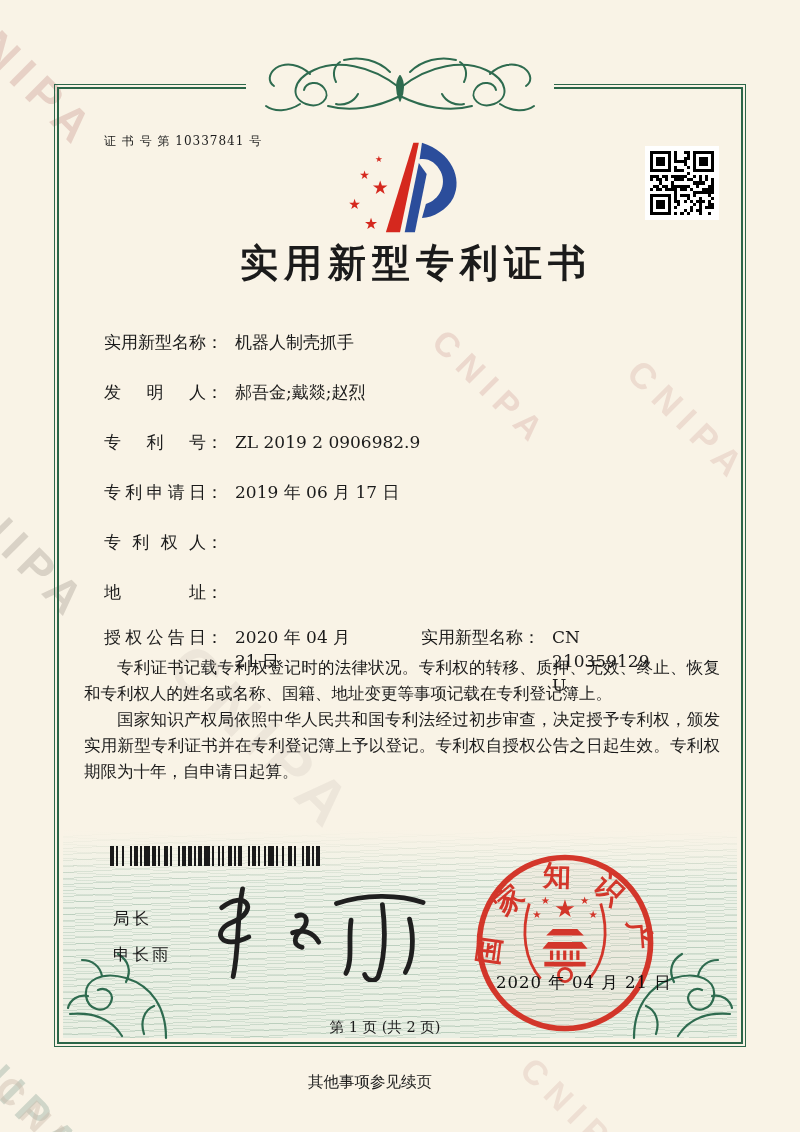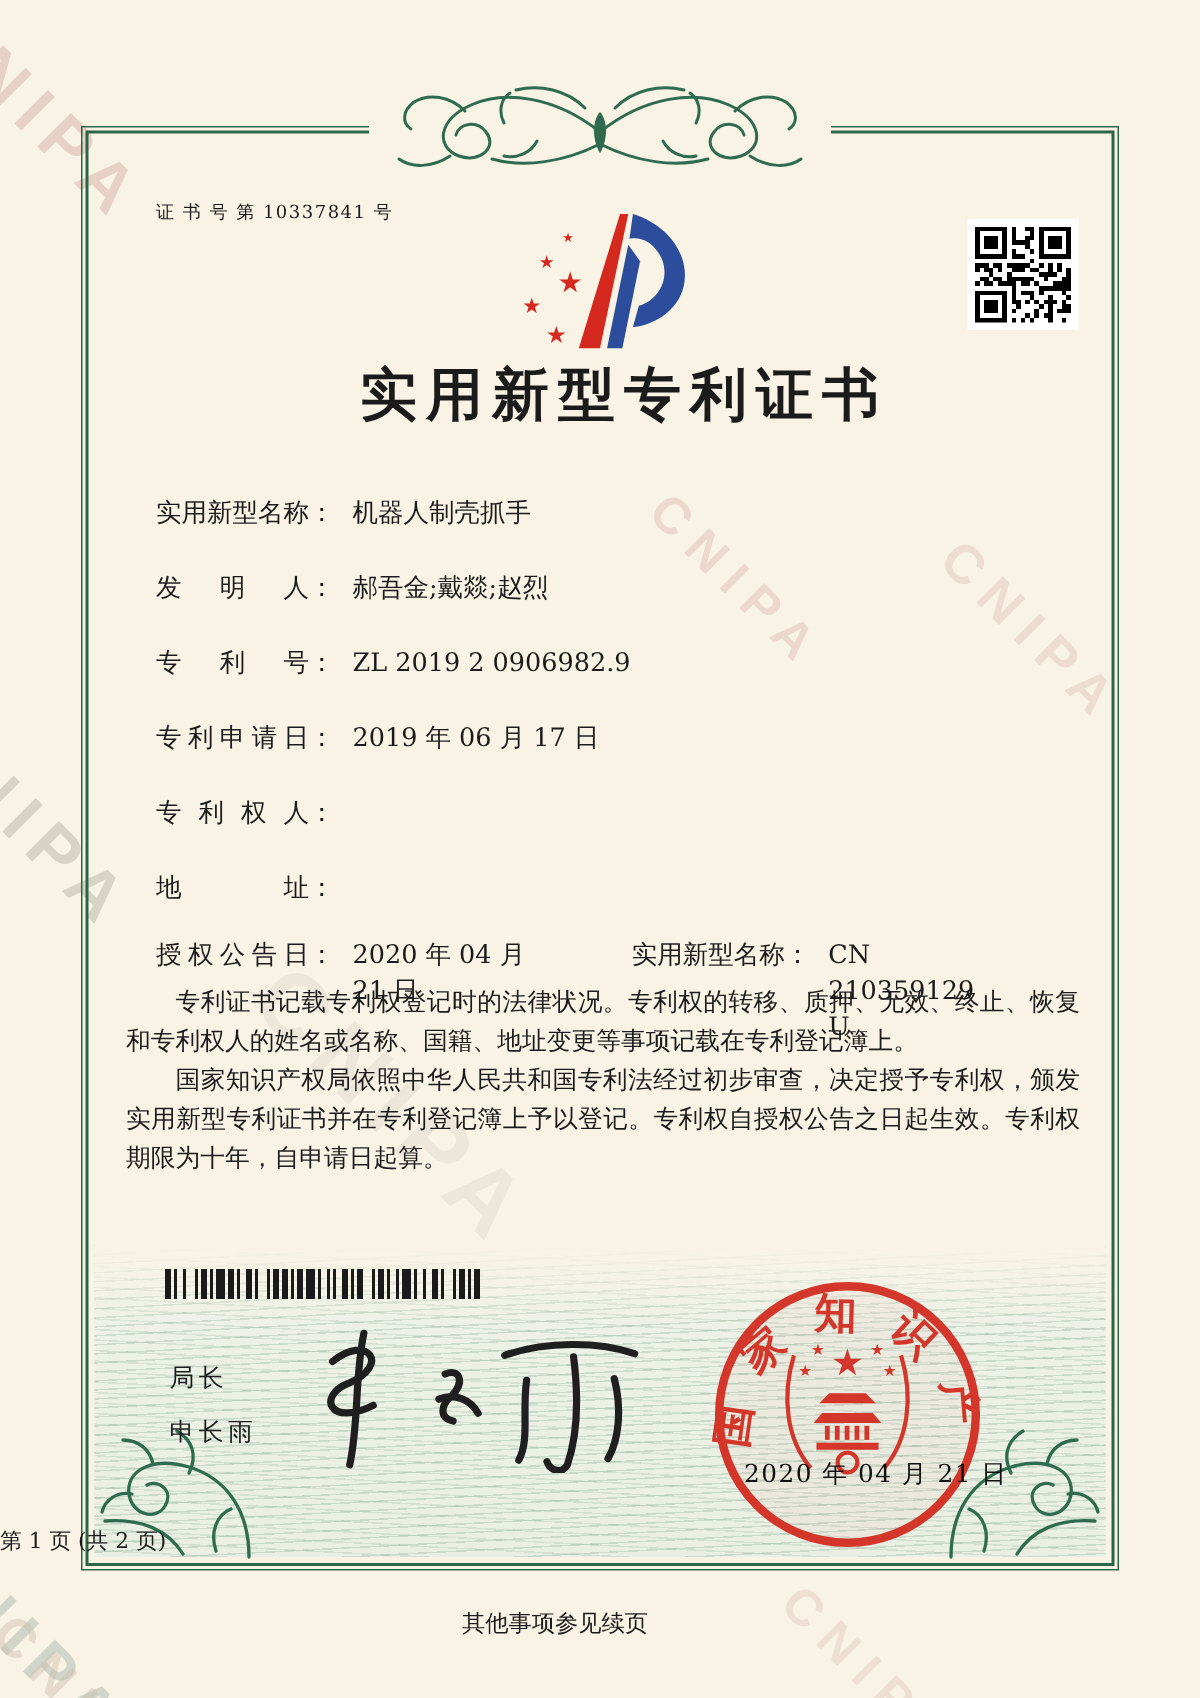--- a/index.html
+++ b/index.html
@@ -50,21 +50,21 @@
   .grant-row{display:flex;line-height:24px}
   .grant-row .pair{display:flex}
   .grant-row .pair2{margin-left:62px}
   .paras{left:84px;top:655px;width:636px;font-size:16.5px;line-height:26px;text-align:justify;z-index:5}
   .paras p{margin:0;text-indent:2em}
   .barcode{left:110px;top:846px;width:212px;height:20px;z-index:5}
   .sig-block{left:113px;top:901px;font-size:16.5px;letter-spacing:3px;line-height:36px;z-index:5}
   .sig-script{left:205px;top:872px;width:240px;height:110px;z-index:5}
   .seal{left:471px;top:849px;width:188px;height:188px;z-index:6}
   .seal-date{left:496px;top:972px;font-size:16.5px;letter-spacing:1px;color:#101010;z-index:7;white-space:nowrap}
-  .page-info{left:0;width:770px;top:1018px;font-size:14.5px;z-index:5}
+  .page-info{left:0;width:770px;top:1018px;text-align:center;font-size:14.5px;z-index:5}
   .cont-note{left:0;width:740px;top:1072px;text-align:center;font-size:15.5px;z-index:5}
 </style>
 </head>
 <body>
 
 <div class="wm" style="left:-22px;top:-10px;font-size:46px;color:rgba(214,176,166,.5)">CNIPA</div>
 <div class="wm" style="left:452px;top:322px;font-size:34px;color:rgba(219,185,175,.45)">CNIPA</div>
 <div class="wm" style="left:-30px;top:462px;font-size:46px;color:rgba(186,178,166,.5)">CNIPA</div>
 <div class="wm" style="left:648px;top:352px;font-size:36px;color:rgba(221,186,176,.4)">CNIPA</div>
 <div class="wm" style="left:205px;top:630px;font-size:62px;color:rgba(198,188,176,.22)">CNIPA</div>

